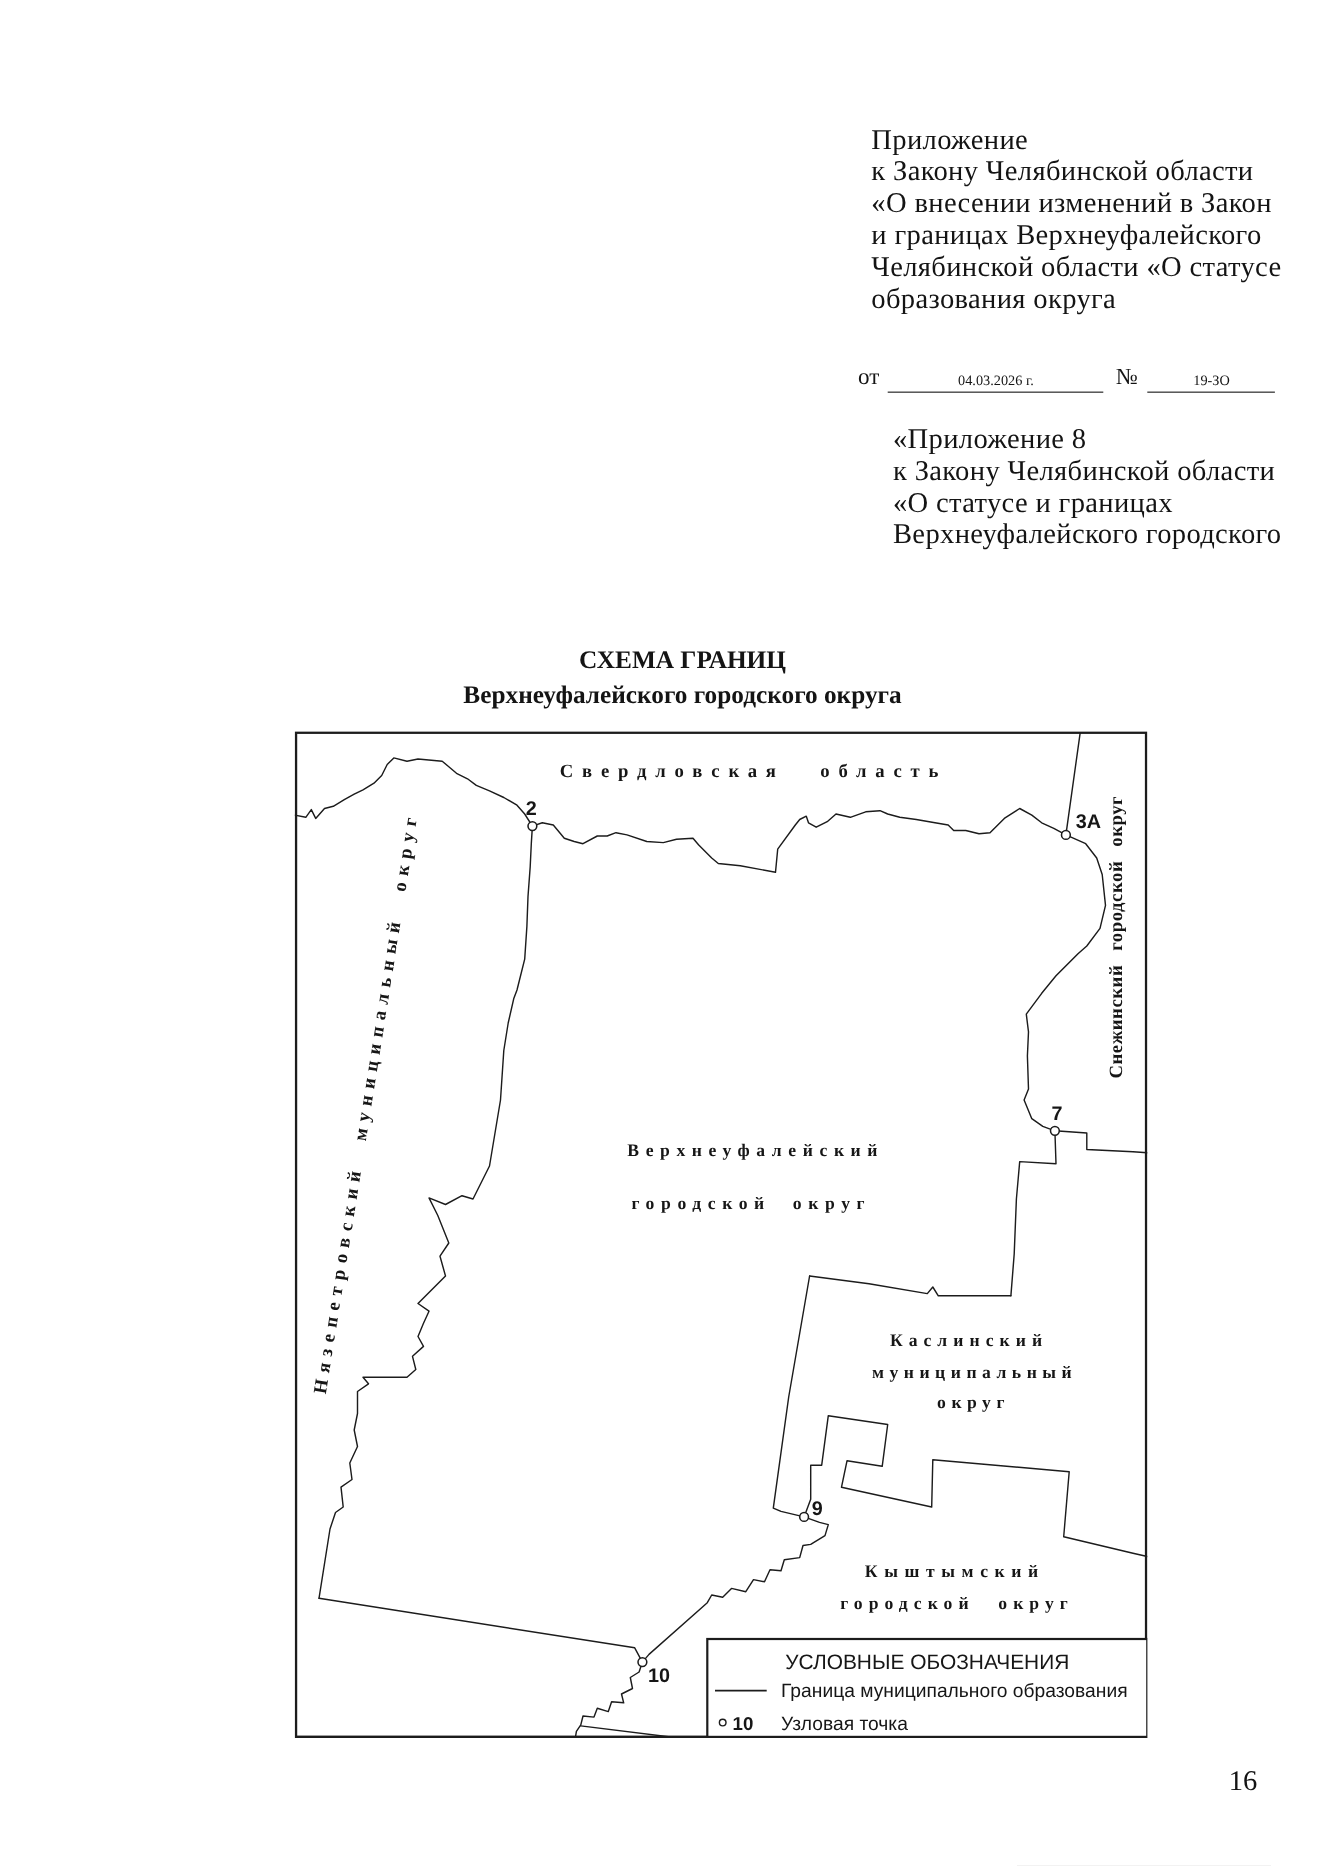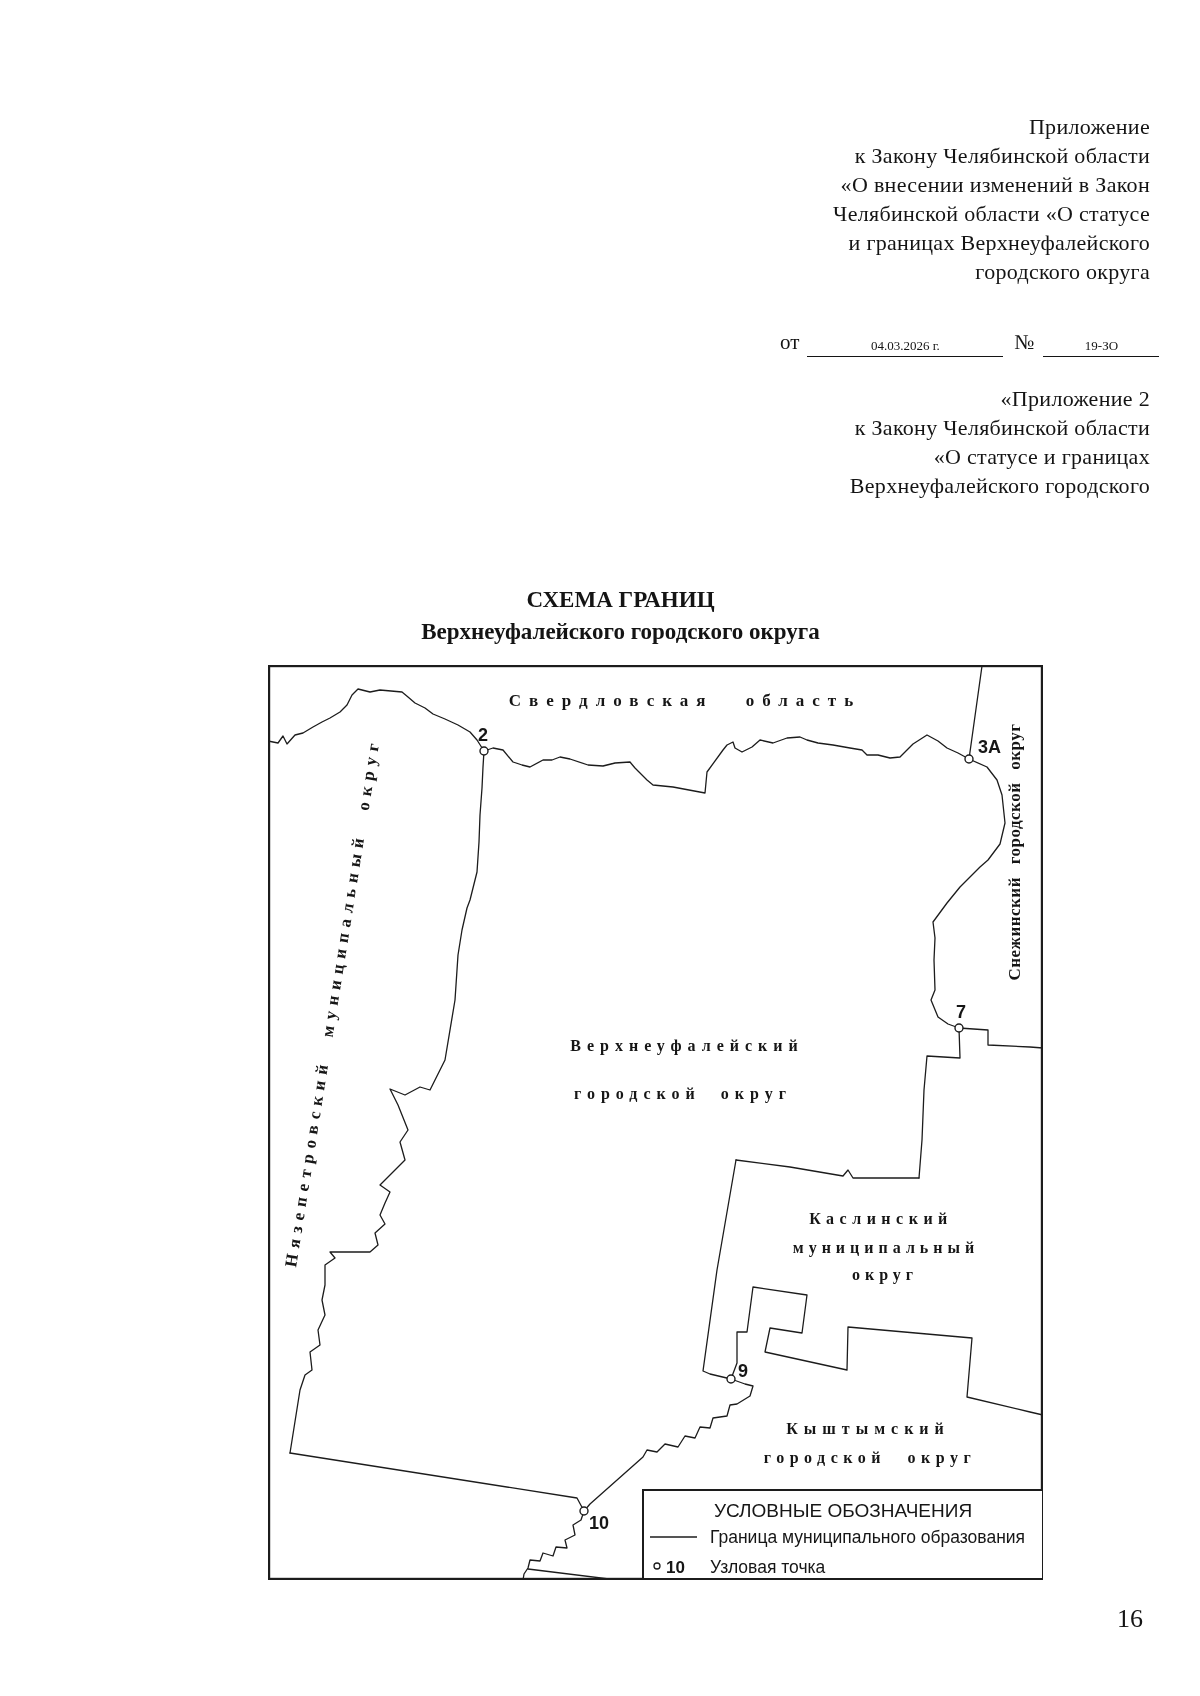--- a/index.html
+++ b/index.html
@@ -6,23 +6,22 @@
   .page{
     position:relative;
     width:1200px;height:1696px;
     background:#ffffff;
     font-family:"Liberation Serif", serif;
     color:#141414;
     overflow:hidden;
   }
   .appendix{
     position:absolute;
-    right:50px;
-    text-align:right;
-    font-size:22px;
+    right:35px;
+    font-size:26px;
     line-height:29px;
     letter-spacing:0.3px;
     white-space:nowrap;
   }
   .appendix1{top:112px;}
   .appendix2{top:384px;}
   .date-line{
     position:absolute;
     left:780px;top:330px;
     display:flex;
@@ -81,34 +80,34 @@
 </style>
 </head>
 <body>
 
 <div class="page">
 
   <div class="appendix appendix1">
     <div>Приложение</div>
     <div>к Закону Челябинской области</div>
     <div>«О внесении изменений в Закон</div>
+    <div>и границах Верхнеуфалейского</div>
     <div>Челябинской области «О статусе</div>
-    <div>и границах Верхнеуфалейского</div>
-    <div>городского округа</div>
+    <div>образования округа</div>
   </div>
 
   <div class="date-line">
     <span class="word">от</span>
     <span class="uline u-date">04.03.2026 г.</span>
     <span class="nsign">№</span>
     <span class="uline u-num">19-ЗО</span>
   </div>
 
   <div class="appendix appendix2">
-    <div>«Приложение 2</div>
+    <div>«Приложение 8</div>
     <div>к Закону Челябинской области</div>
     <div>«О статусе и границах</div>
     <div>Верхнеуфалейского городского</div>
   </div>
 
   <div class="map-title">
     <div>СХЕМА ГРАНИЦ</div>
     <div>Верхнеуфалейского городского округа</div>
   </div>
 

